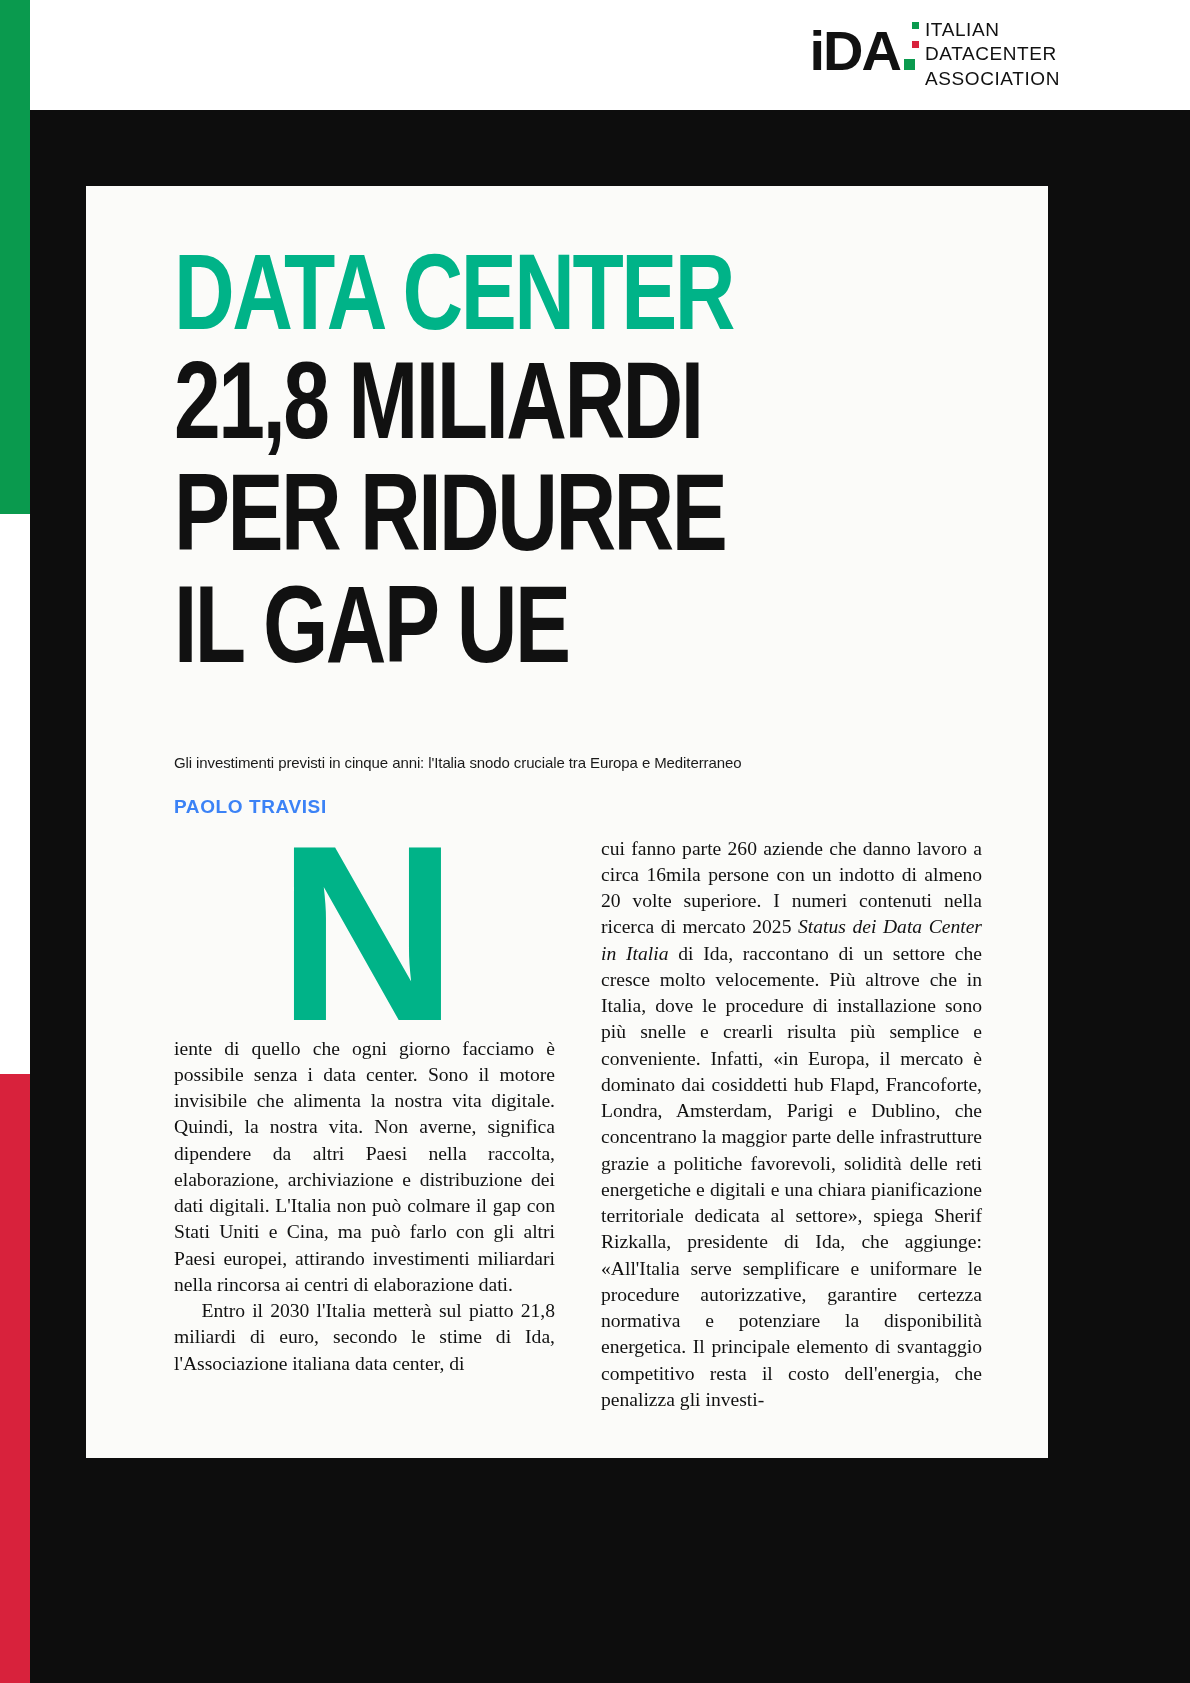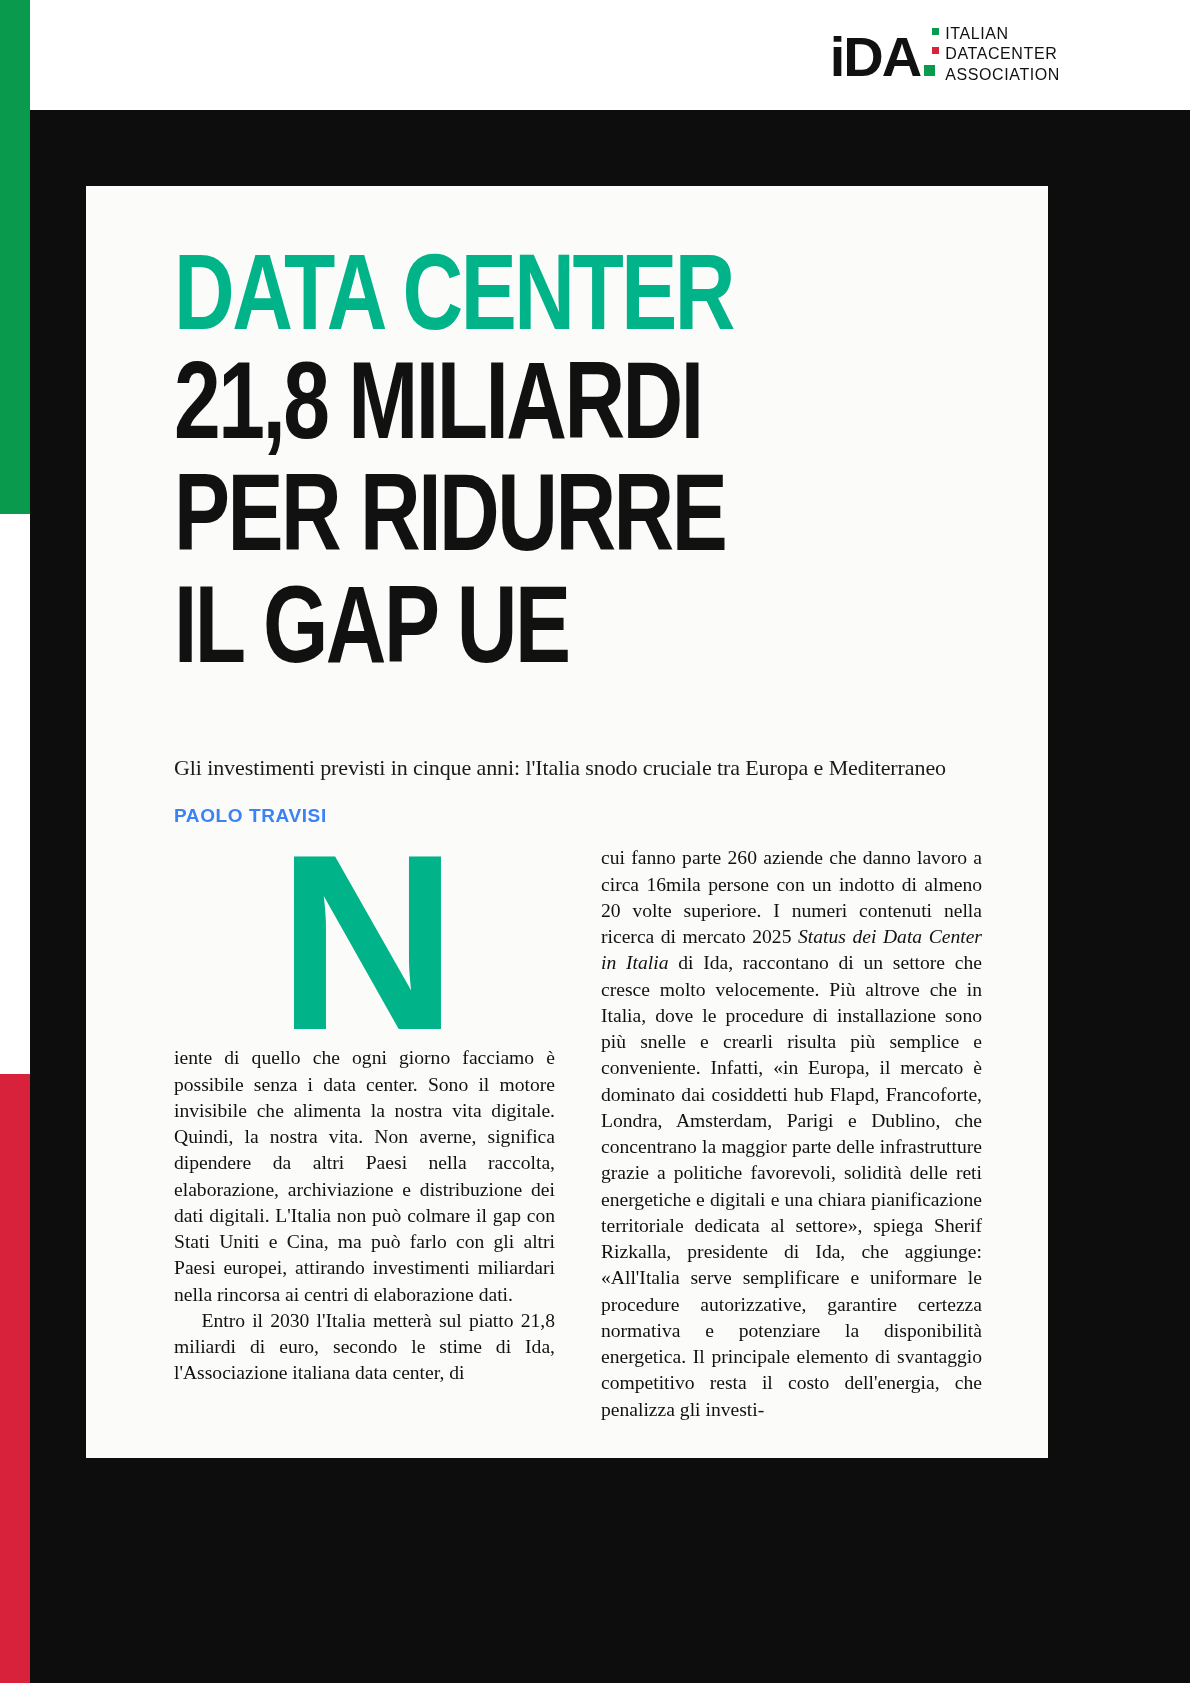--- a/index.html
+++ b/index.html
@@ -35,44 +35,44 @@
     position: absolute;
     top: 0;
     left: 30px;
     right: 0;
     height: 110px;
     background: #ffffff;
   }
   .logo-wrap {
     position: absolute;
     right: 130px;
-    top: 18px;
-    display: flex;
-    align-items: flex-end;
+    top: 12px;
+    display: flex;
+    align-items: center;
     gap: 10px;
   }
   .logo-mark {
     font-size: 56px;
     font-weight: 700;
     letter-spacing: -2px;
     color: #111111;
     line-height: 1;
     font-family: "Liberation Sans", sans-serif;
     display: flex;
     align-items: baseline;
   }
   .logo-mark .dot-green {
     display: inline-block;
     width: 11px;
     height: 11px;
     background: #0a9a4e;
     margin-left: 4px;
   }
   .logo-words {
-    font-size: 16px;
+    font-size: 19px;
     line-height: 1.28;
     letter-spacing: 0.6px;
     color: #111111;
     font-weight: 400;
     padding-top: 6px;
   }
   .logo-words div { white-space: nowrap; }
   .logo-words-inner { position: relative; }
   .bullet {
     position: absolute;
@@ -131,24 +131,24 @@
     letter-spacing: -2.5px;
     transform: scaleY(1.3);
     transform-origin: left top;
     margin: 0;
   }
   .headline div { white-space: nowrap; margin-bottom: 2px; }
 
   
   .standfirst {
     margin-top: 150px;
-    font-size: 22px;
+    font-size: 15px;
     line-height: 1.42;
     color: #1a1a1a;
-    font-family: Liberation Serif, serif;
+    font-family: Liberation Sans, sans-serif;
     letter-spacing: -0.1px;
   }
   .standfirst div { white-space: nowrap; }
 
   .byline {
     margin-top: 22px;
     font-size: 19px;
     font-weight: 700;
     letter-spacing: 0.6px;
     color: #3b82f6;

